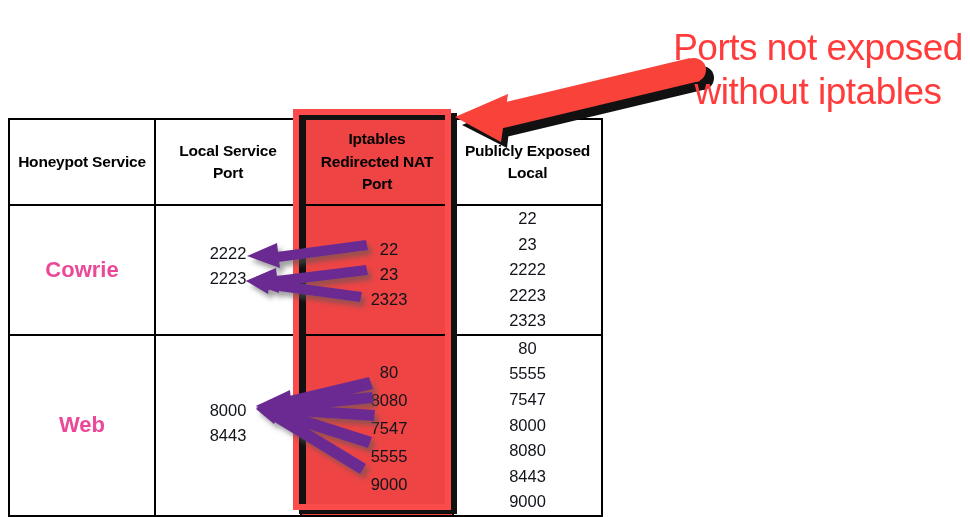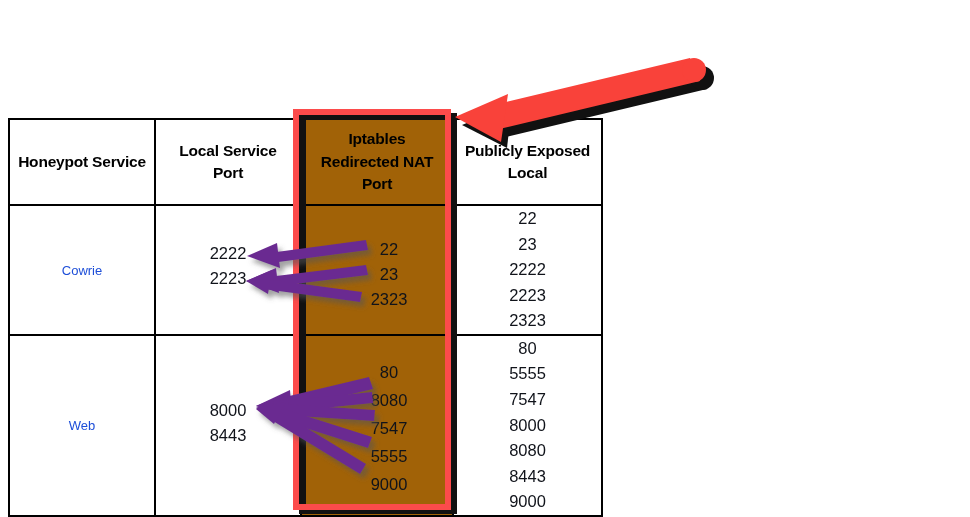--- a/index.html
+++ b/index.html
@@ -33,23 +33,23 @@
   .c-pub{width:147px;}
 
   thead td, .hdr{
     font-weight:bold;
     font-size:15.5px;
     line-height:1.45;
     letter-spacing:-0.2px;
     color:#000;
     height:84px;
   }
-  .nat-cell{background:#a16207;}
+  .nat-cell{background:#ef4444;}
   .service-name{
-    font-weight:normal;font-size:13px;color:#1d4ed8;
+    font-weight:bold;font-size:22px;color:#ec4899;
   }
   .portlist{
     font-size:16.5px;line-height:1.55;color:#10131a;
     font-weight:400;
   }
   .portlist div{white-space:nowrap;}
   .nat-inner{
     font-size:16.5px;line-height:1.0;color:#10131a;
     position:relative;height:100%;
   }
@@ -259,14 +259,15 @@
         <path d="M 256 408 L 287 399 L 280 422 Z" fill="#6b2c91"></path>
       </g>
 
       <g>
         <path d="M 366 464 L 279 411 L 273 421 L 360 474 Z" fill="#6b2c91"></path>
         <path d="M 256 409 L 285 402 L 274 424 Z" fill="#6b2c91"></path>
       </g>
     </g>
   </svg>
 
+  <div id="annotation">Ports not exposed without iptables</div>
 
 </div>
 
 </body></html>

